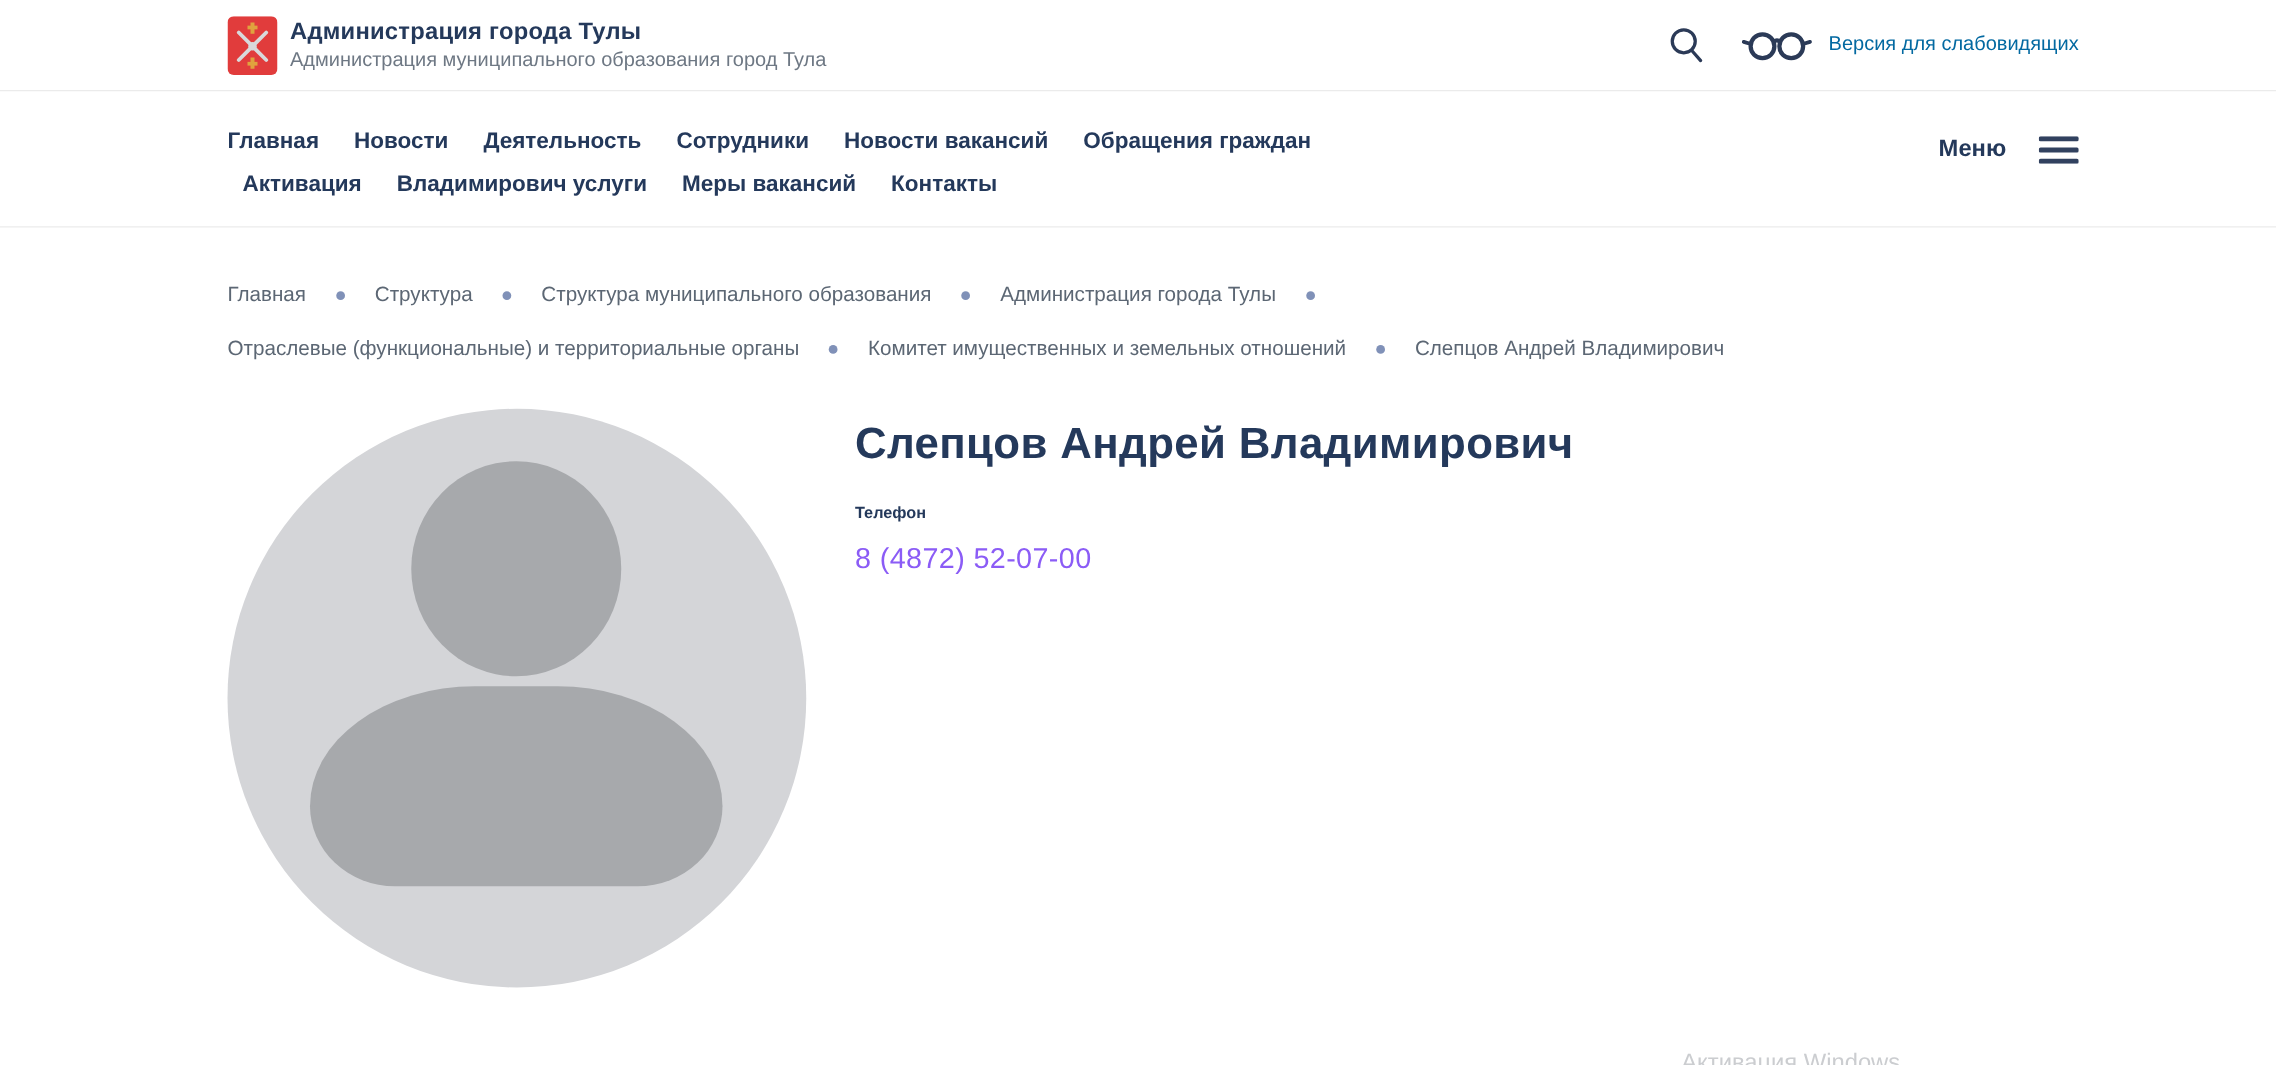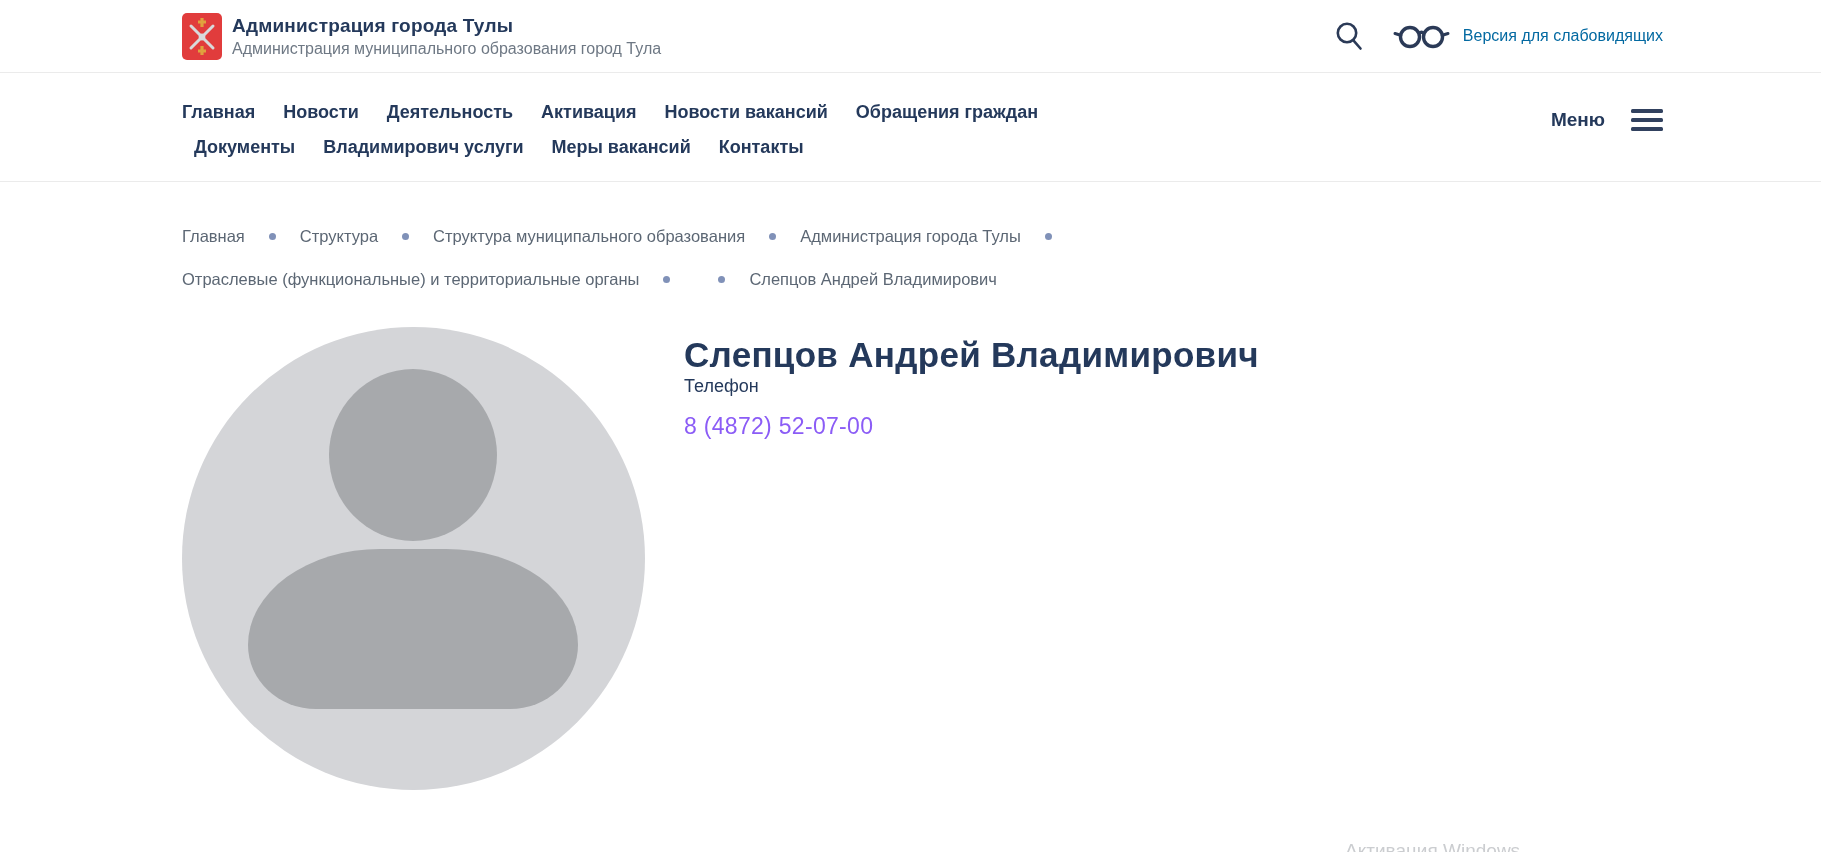--- a/index.html
+++ b/index.html
@@ -41,21 +41,21 @@
   .bc-dot { width: 7px; height: 7px; border-radius: 50%; background: #8091b8; margin: 0 24px; flex-shrink: 0; }
 
   
   .main { display: flex; margin-top: 38px; }
   .avatar { width: 463px; height: 463px; border-radius: 50%; background: #d4d5d8; position: relative; overflow: hidden; flex-shrink: 0; }
   .avatar-head { position: absolute; left: 147px; top: 42px; width: 168px; height: 172px; border-radius: 50%; background: #a7a9ac; }
   .avatar-body { position: absolute; left: 66px; top: 222px; width: 330px; height: 160px; background: #a7a9ac;
                  border-radius: 165px 165px 85px 85px / 120px 120px 80px 80px; }
   .profile-info { margin-left: 39px; padding-top: 7px; }
   .profile-name { font-size: 35px; font-weight: 700; color: #24395b; margin: 0; letter-spacing: .3px; line-height: 42px; }
-  .phone-label { font-size: 18px; font-weight: 400; color: #24395b; }
+  .phone-label { margin-top: 26px; font-size: 13px; font-weight: 700; color: #24395b; }
   .phone-value { margin-top: 16px; font-size: 23px; color: #8b5cf6; letter-spacing: .3px; }
 
   
   .watermark { position: absolute; left: 1345px; top: 840px; font-size: 19px; color: #cbcdd0; }
 </style>
 </head>
 <body>
 
 <header>
   <div class="container header-inner">
@@ -95,26 +95,26 @@
     </div>
   </div>
 </header>
 
 <nav>
   <div class="container nav-inner">
     <div class="nav-row">
         <span class="">Главная</span>
         <span class="">Новости</span>
         <span class="">Деятельность</span>
-        <span class="">Активация</span>
+        <span class="">Сотрудники</span>
         <span class="">Новости вакансий</span>
         <span class="">Обращения граждан</span>
       </div>
     <div class="nav-row nav-row2">
-        <span class="">Документы</span>
+        <span class="">Активация</span>
         <span class="">Владимирович услуги</span>
         <span class="">Меры вакансий</span>
         <span class="">Контакты</span>
       </div>
     <div class="menu-toggle">
       <span class="menu-label">Меню</span>
       <svg width="32" height="22" viewBox="0 0 32 22">
         <rect x="0" y="0" width="32" height="4" rx="1.5" fill="#31415f"></rect>
         <rect x="0" y="9" width="32" height="4" rx="1.5" fill="#31415f"></rect>
         <rect x="0" y="18" width="32" height="4" rx="1.5" fill="#31415f"></rect>
@@ -130,20 +130,21 @@
       <span class="bc-item">Структура</span>
       <span class="bc-dot"></span>
       <span class="bc-item">Структура муниципального образования</span>
       <span class="bc-dot"></span>
       <span class="bc-item">Администрация города Тулы</span>
       <span class="bc-dot"></span>
     </div>
   <div class="bc-row">
       <span class="bc-item">Отраслевые (функциональные) и территориальные органы</span>
       <span class="bc-dot"></span>
+      <span class="bc-item">Комитет имущественных и земельных отношений</span>
       <span class="bc-dot"></span>
       <span class="bc-item">Слепцов Андрей Владимирович</span>
     </div>
 </div>
 
 <main class="container main">
   <div class="avatar">
     <div class="avatar-head"></div>
     <div class="avatar-body"></div>
   </div>

